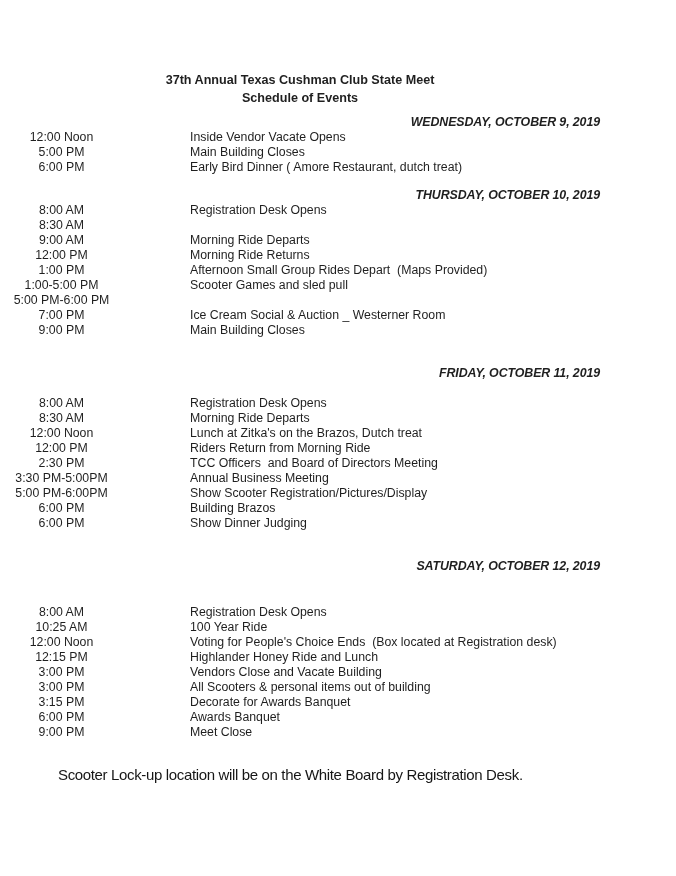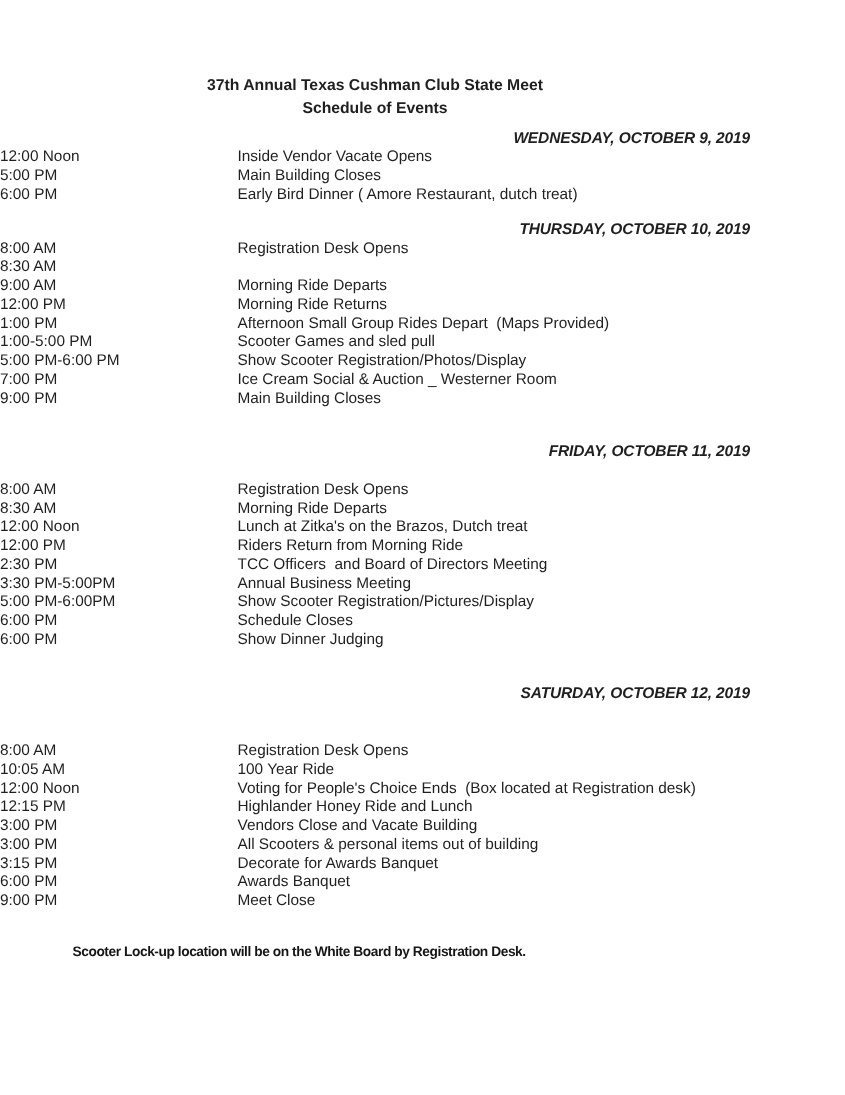--- a/index.html
+++ b/index.html
@@ -12,21 +12,21 @@
     width: 676px;
     height: 876px;
     background: #ffffff;
     font-family: "Liberation Sans", sans-serif;
     color: #1f1f1f;
     overflow: hidden;
   }
   .content {
     position: absolute;
     left: 0;
-    top: 0;
+    top: 12px;
     width: 600px;
   }
   .title-block {
     margin-top: 59px;
     text-align: center;
     font-weight: 700;
     font-size: 12.6px;
     line-height: 18px;
   }
   .sections {
@@ -41,38 +41,38 @@
     letter-spacing: -0.1px;
   }
   .row {
     display: flex;
     font-size: 12.3px;
     line-height: 15px;
   }
   .time {
     width: 123px;
     flex: 0 0 123px;
-    text-align: left;
+    text-align: center;
     white-space: pre;
   }
   .desc {
     margin-left: 67px;
     white-space: pre;
   }
   section.section:nth-of-type(1) { margin-top: 8px; }
   section.section:nth-of-type(2) { margin-top: 13px; }
   section.section:nth-of-type(3) { margin-top: 28px; }
   section.section:nth-of-type(4) { margin-top: 28px; }
   section.section:nth-of-type(3) .rows { margin-top: 15px; }
   section.section:nth-of-type(4) .rows { margin-top: 31px; }
   .footer-note {
     margin-top: 27px;
     margin-left: 58px;
-    font-weight: 700;
-    font-size: 11px;
+    font-weight: 400;
+    font-size: 15px;
     line-height: 15px;
     letter-spacing: -0.35px;
     color: #161616;
   }
 </style>
 </head>
 <body>
 
 <div class="page">
   <div class="content">
@@ -134,21 +134,20 @@
     <span class="desc">Afternoon Small Group Rides Depart  (Maps Provided)</span>
   </div>
 
   <div class="row">
     <span class="time">1:00-5:00 PM</span>
     <span class="desc">Scooter Games and sled pull</span>
   </div>
 
   <div class="row">
     <span class="time">5:00 PM-6:00 PM</span>
-    <span class="desc">Show Scooter Registration/Photos/Display</span>
   </div>
 
   <div class="row">
     <span class="time">7:00 PM</span>
     <span class="desc">Ice Cream Social &amp; Auction _ Westerner Room</span>
   </div>
 
   <div class="row">
     <span class="time">9:00 PM</span>
     <span class="desc">Main Building Closes</span>
@@ -189,40 +188,40 @@
     <span class="desc">Annual Business Meeting</span>
   </div>
 
   <div class="row">
     <span class="time">5:00 PM-6:00PM</span>
     <span class="desc">Show Scooter Registration/Pictures/Display</span>
   </div>
 
   <div class="row">
     <span class="time">6:00 PM</span>
-    <span class="desc">Schedule Closes</span>
+    <span class="desc">Building Brazos</span>
   </div>
 
   <div class="row">
     <span class="time">6:00 PM</span>
     <span class="desc">Show Dinner Judging</span>
   </div>
 </div>
   </section>
 
   <section class="section">
     <div class="section-header">SATURDAY, OCTOBER 12, 2019</div>
     <div class="rows">
   <div class="row">
     <span class="time">8:00 AM</span>
     <span class="desc">Registration Desk Opens</span>
   </div>
 
   <div class="row">
-    <span class="time">10:05 AM</span>
+    <span class="time">10:25 AM</span>
     <span class="desc">100 Year Ride</span>
   </div>
 
   <div class="row">
     <span class="time">12:00 Noon</span>
     <span class="desc">Voting for People's Choice Ends  (Box located at Registration desk)</span>
   </div>
 
   <div class="row">
     <span class="time">12:15 PM</span>

